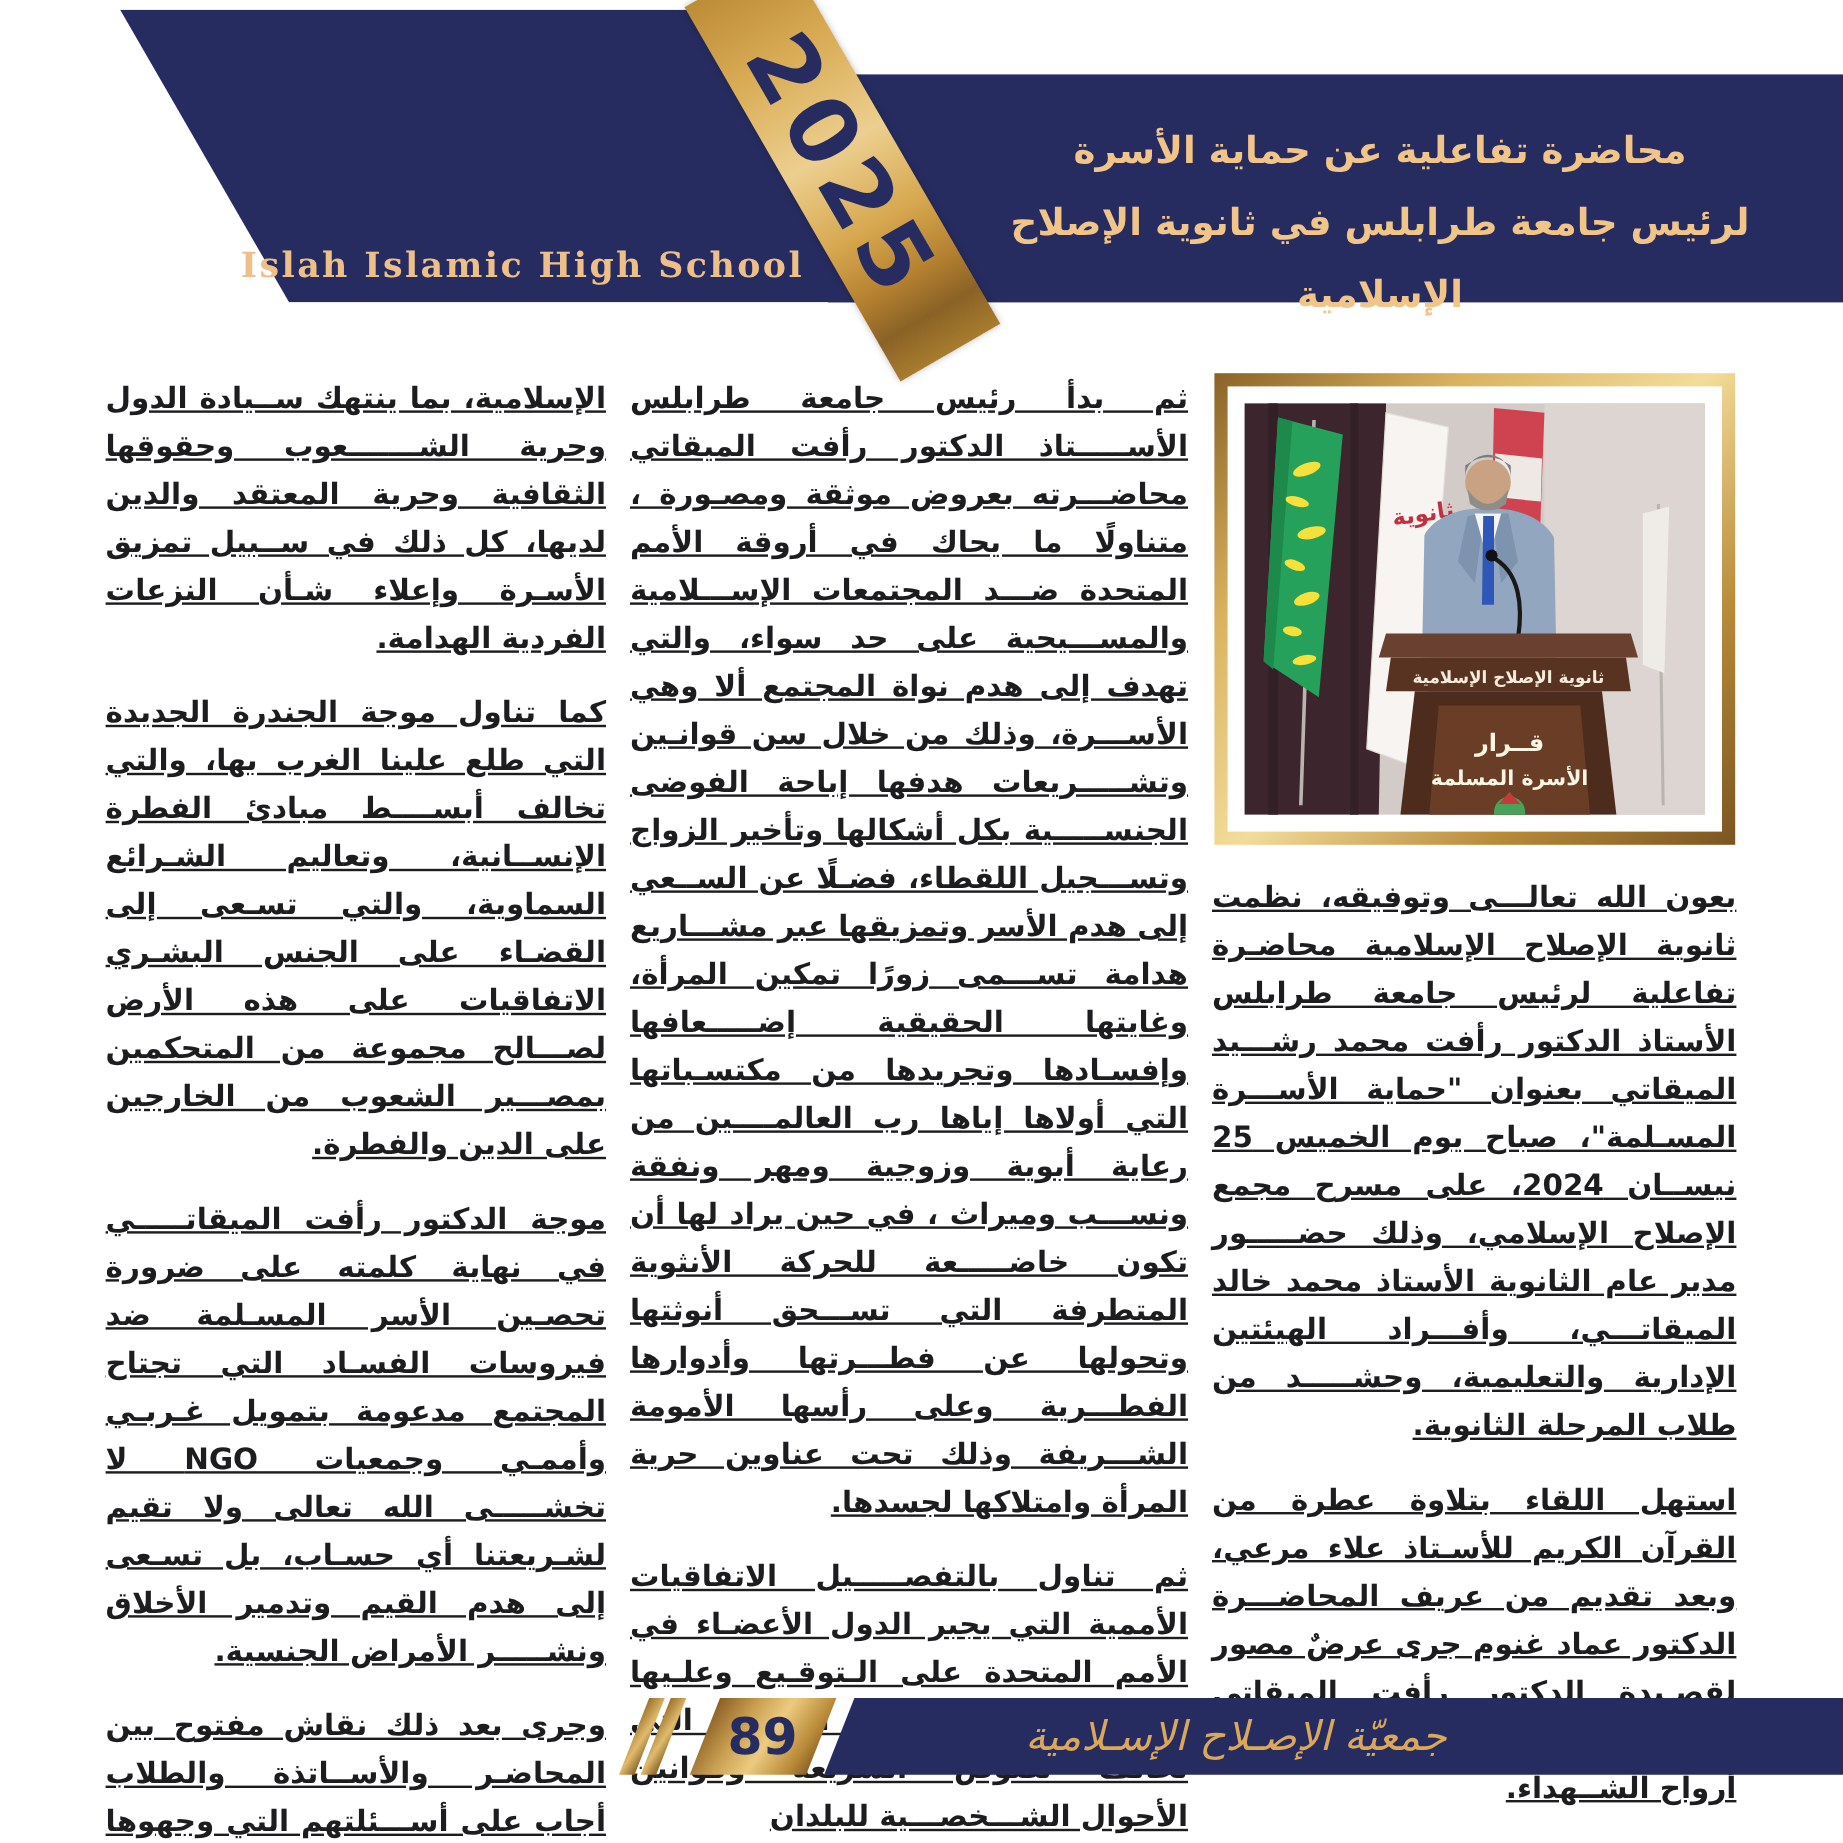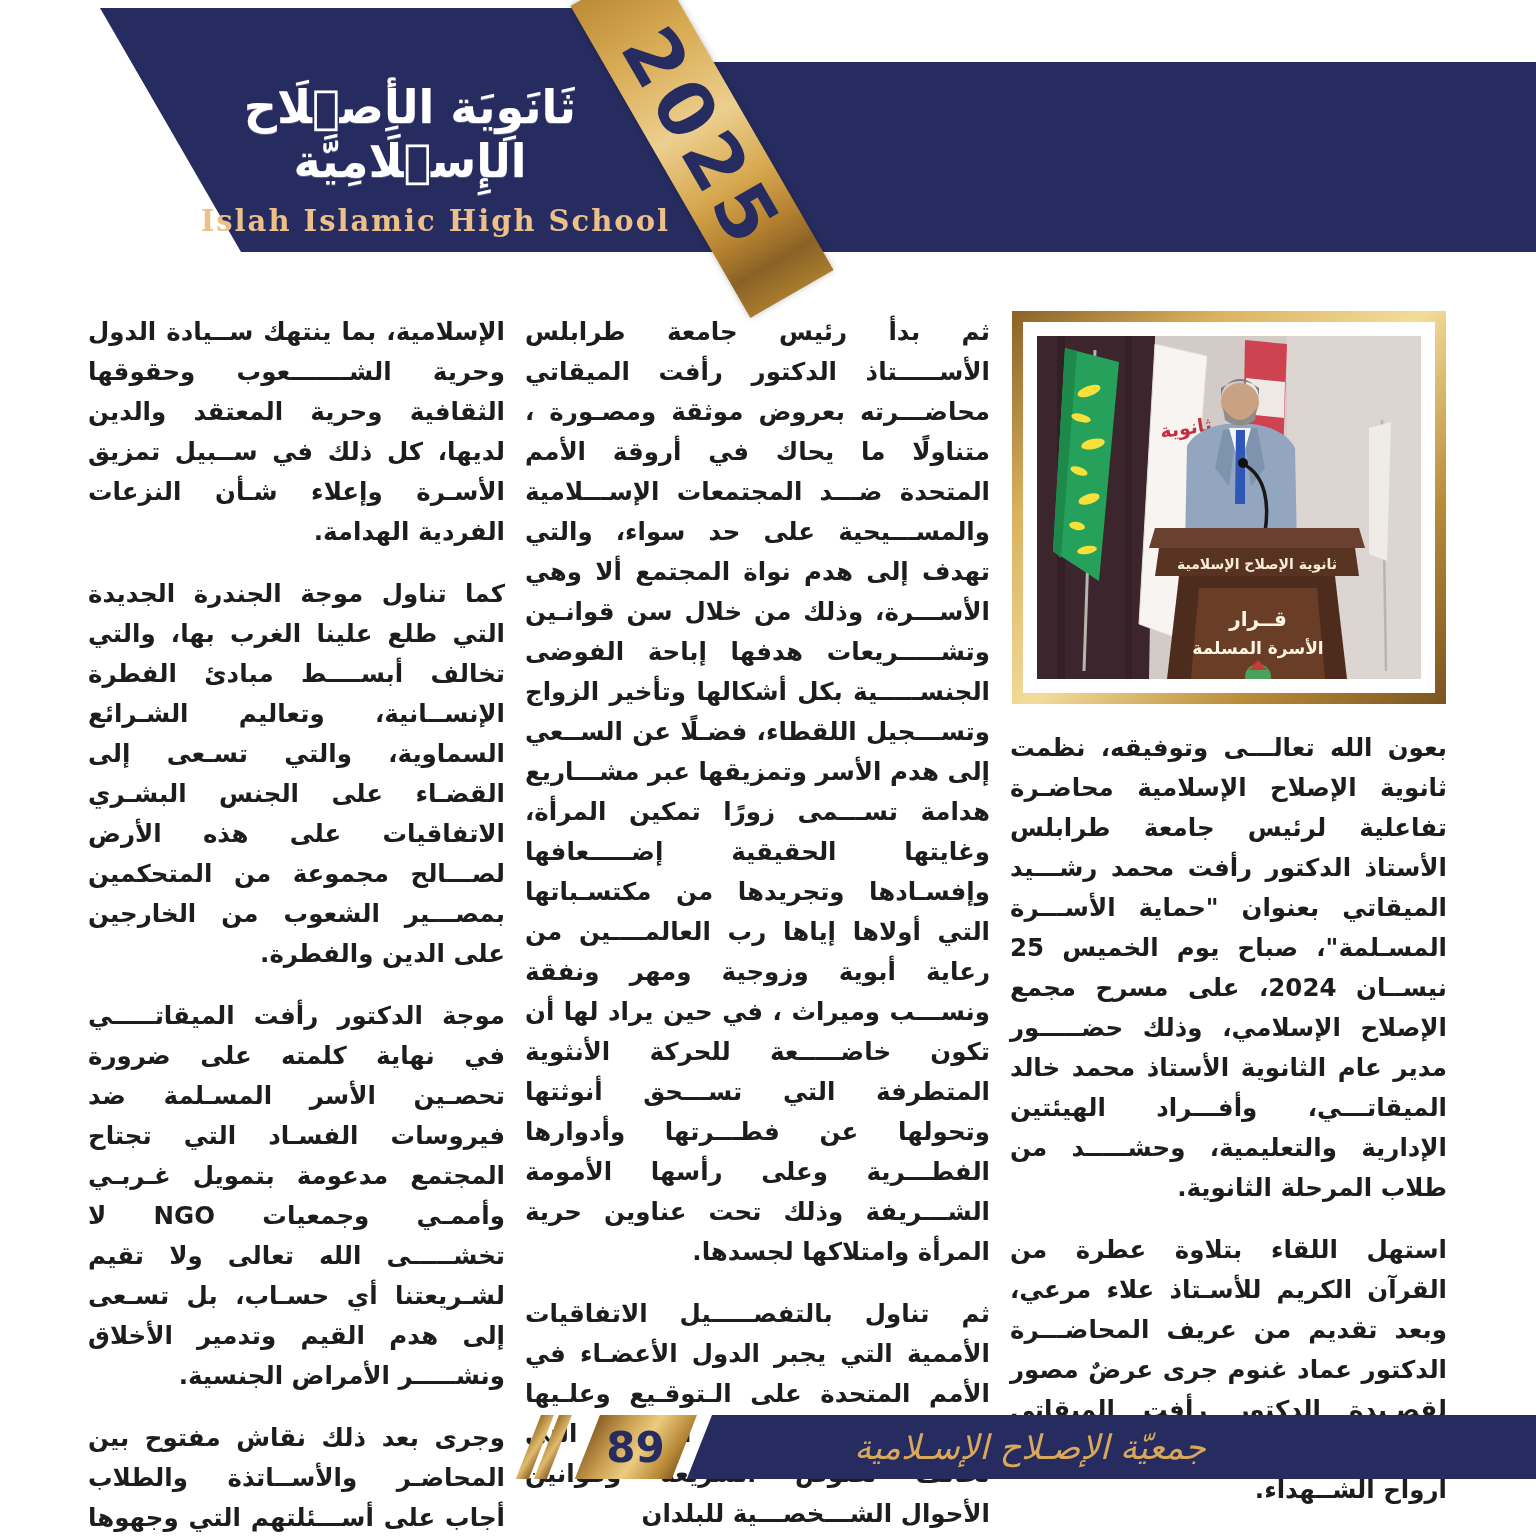--- a/index.html
+++ b/index.html
@@ -27,21 +27,21 @@
   
   .photo-frame{position:absolute;left:1012px;top:311px;width:434px;height:393px;box-sizing:border-box;
                padding:11px;background:linear-gradient(135deg,#8a6226 0%,#d9b25f 25%,#f3dc9a 50%,
                         #b98c3a 75%,#7a5520 100%);}
   .photo-white{width:100%;height:100%;box-sizing:border-box;background:#ffffff;padding:14px;}
   .photo-white svg{display:block;width:100%;height:100%;}
 
   
   .col{position:absolute;direction:rtl;text-align:justify;color:#1d1d1f;font-weight:bold;
        font-size:24.5px;line-height:40px;}
-  .col p{margin:0 0 22px 0;}
+  .col p{margin:0 0 22px 0;text-decoration:underline;}
   .col-left{left:88px;top:312px;width:417px;}
   .col-middle{left:525px;top:312px;width:465px;}
   .col-right{left:1010px;top:728px;width:437px;}
 
   
   .footer-band{position:absolute;left:712px;top:1415px;width:900px;height:64px;background:#272c60;
                transform:skewX(-21.5deg);transform-origin:top left;}
   .footer-badge{position:absolute;left:600px;top:1415px;width:97px;height:64px;
                 background:linear-gradient(105deg,#8a5f24 0%,#caa052 30%,#eccb80 55%,#b98a38 85%,#8a6226 100%);
                 transform:skewX(-21.5deg);transform-origin:top left;
@@ -55,23 +55,26 @@
               color:#d9a85a;font-size:34px;font-weight:normal;font-style:italic;line-height:54px;}
 </style>
 </head>
 <body>
 
 <div class="page">
 
   <div class="hdr-left"></div>
   <div class="hdr-right"></div>
 
-  <div class="logo-ar">ثَانَوِيَة الأِصۡلَاح الإِسۡلَامِيَّة</div>
   <div class="logo-en">Islah Islamic High School</div>
 
+  <div class="title-block">
+    <div>محاضرة تفاعلية عن حماية الأسرة</div>
+    <div>لرئيس جامعة طرابلس في ثانوية الإصلاح الإسلامية</div>
+  </div>
 
   <div class="ribbon">
     <span class="ribbon-year">2025</span>
   </div>
 
   <div class="photo-frame">
     <div class="photo-white">
       <svg viewBox="0 0 384 343" preserveAspectRatio="none">
 
         <rect x="0" y="0" width="384" height="343" fill="#d3cbc8"></rect>

